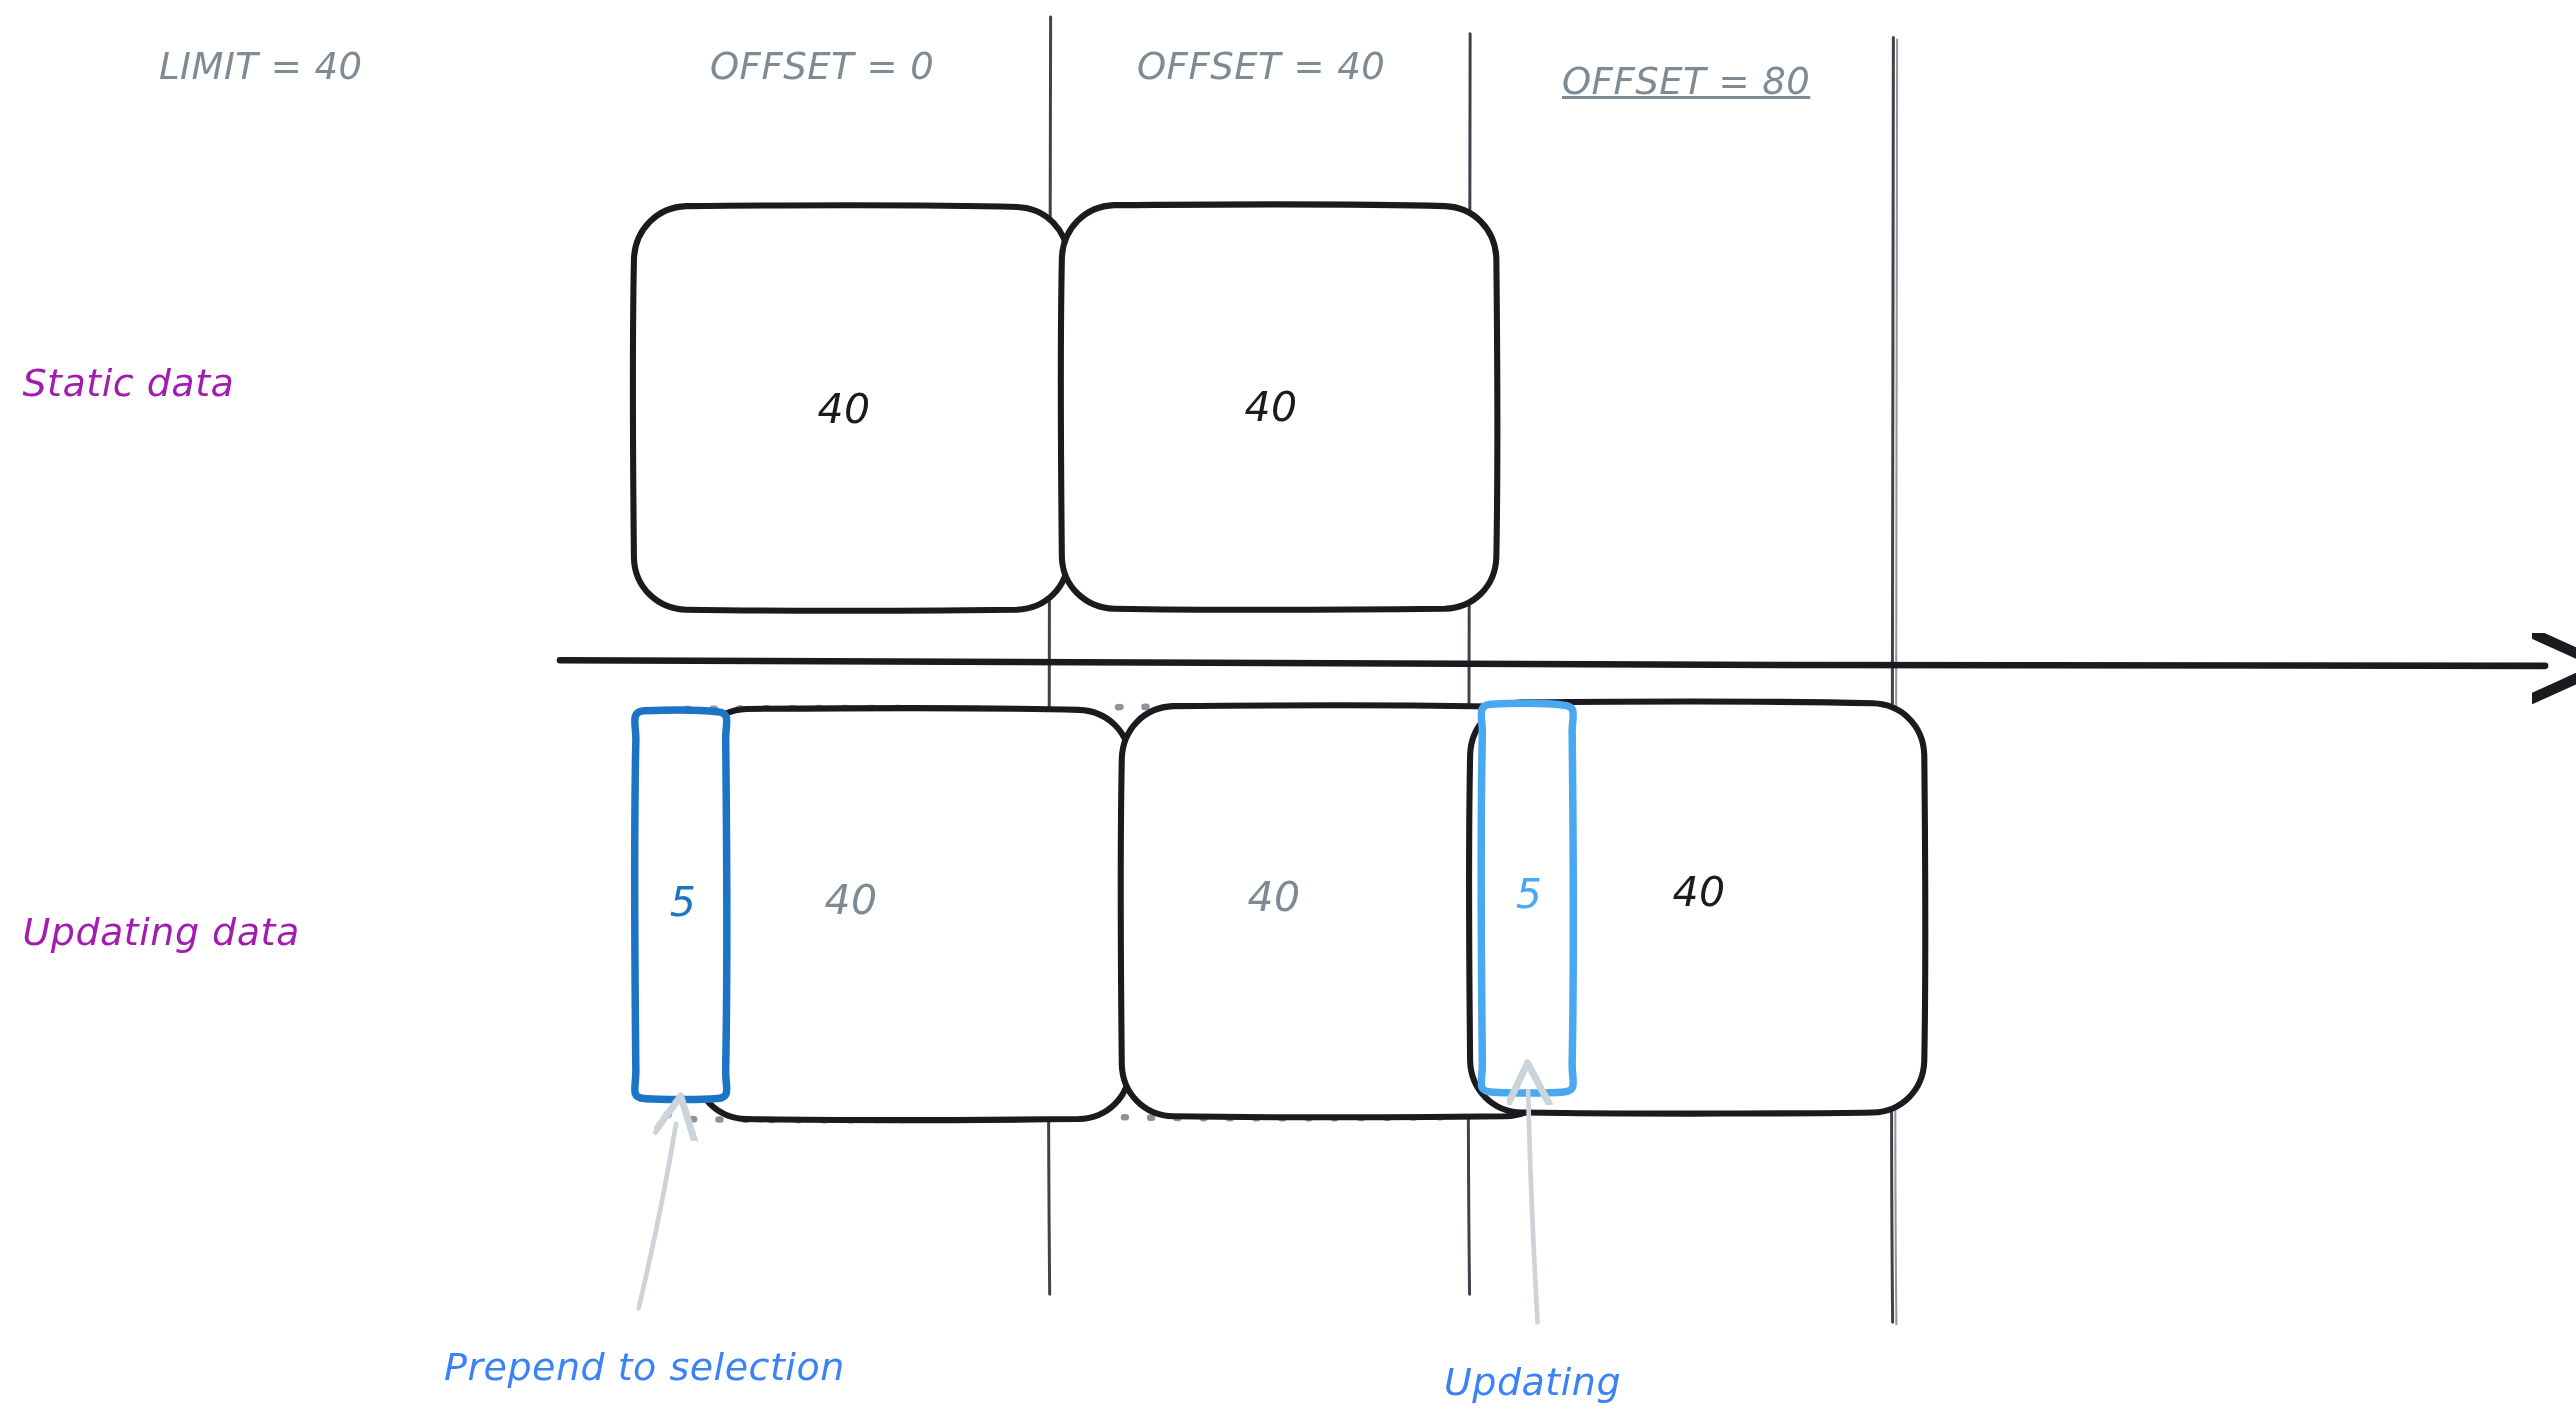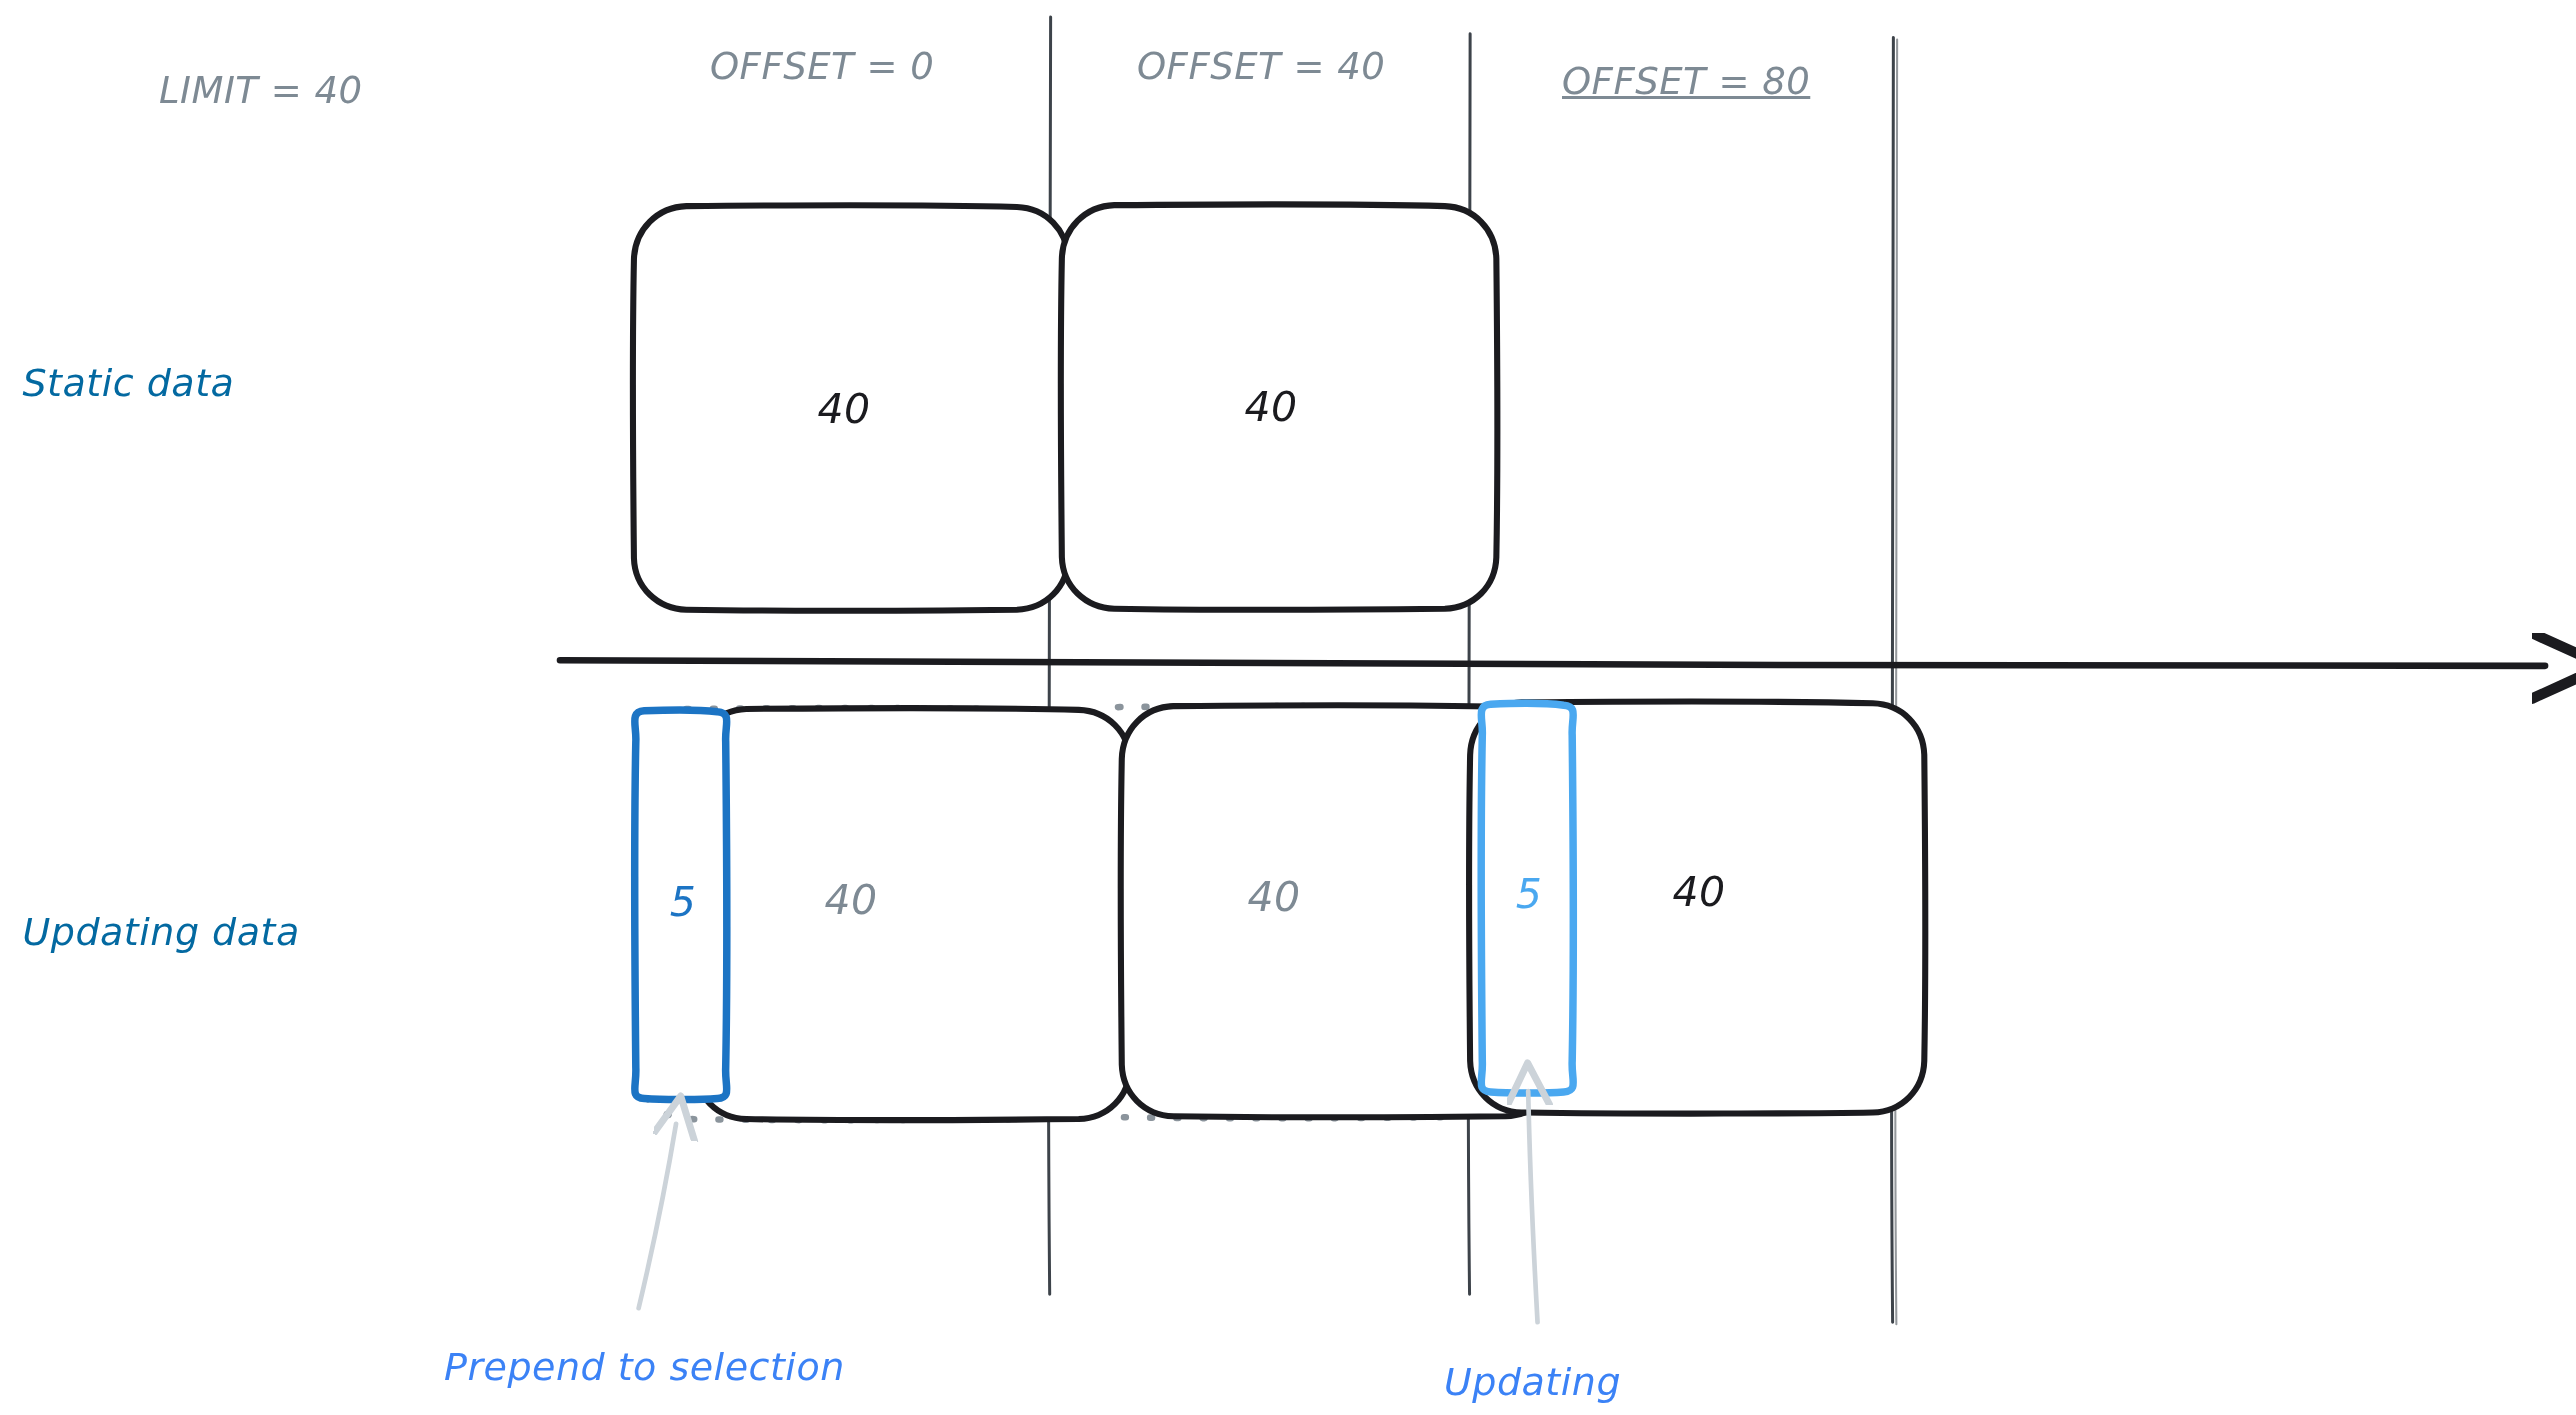--- a/index.html
+++ b/index.html
@@ -31,21 +31,21 @@
     letter-spacing: 0.5px;
     user-select: none;
   }
   .lbl-gray {
     color: #7e8a94;
     font-size: 37px;
     font-style: italic;
     font-weight: 400;
   }
   .lbl-black {
-    color: #0369a1;
+    color: #a21caf;
     font-size: 38px;
     font-style: italic;
     font-weight: 400;
   }
   .val-black {
     color: #1b1b1f;
     font-size: 41px;
     font-style: italic;
   }
   .val-gray {
@@ -181,21 +181,21 @@
                C1678,767 1686,754 1670,753
                C1646,750 1614,751 1592,752 Z" fill="#ffffff" stroke="#4aa8f0" stroke-width="8" stroke-linecap="round" stroke-linejoin="round"></path>
     </g>
 
     <g>
       <path d="M682,1397 C698,1330 712,1260 722,1200" fill="none" stroke="#ccd3d9" stroke-width="5" stroke-linecap="round" marker-end="url(#arrowhead-gray)"></path>
       <path d="M1642,1412 C1638,1340 1634,1260 1632,1165" fill="none" stroke="#ccd3d9" stroke-width="5" stroke-linecap="round" marker-end="url(#arrowhead-gray)"></path>
     </g>
   </svg>
 
-  <div class="hand-text lbl-gray" style="left:159px; top:45px;margin-top:24px;">LIMIT = 40</div>
+  <div class="hand-text lbl-gray" style="left:159px; top:45px;">LIMIT = 40</div>
 
   <div class="hand-text lbl-gray" style="left:710px; top:45px;">OFFSET = 0</div>
   <div class="hand-text lbl-gray" style="left:1137px; top:45px;">OFFSET = 40</div>
   <div class="hand-text lbl-gray" style="left:1562px; top:60px;text-decoration:underline;">OFFSET = 80</div>
 
   <div class="hand-text lbl-black" style="left:22.5px; top:361px;">Static data</div>
   <div class="hand-text lbl-black" style="left:22.5px; top:894px;margin-top:16px;">Updating data</div>
 
   <div class="hand-text val-black centered" style="left:844px; top:409px;">40</div>
   <div class="hand-text val-black centered" style="left:1271px; top:407px;">40</div>

